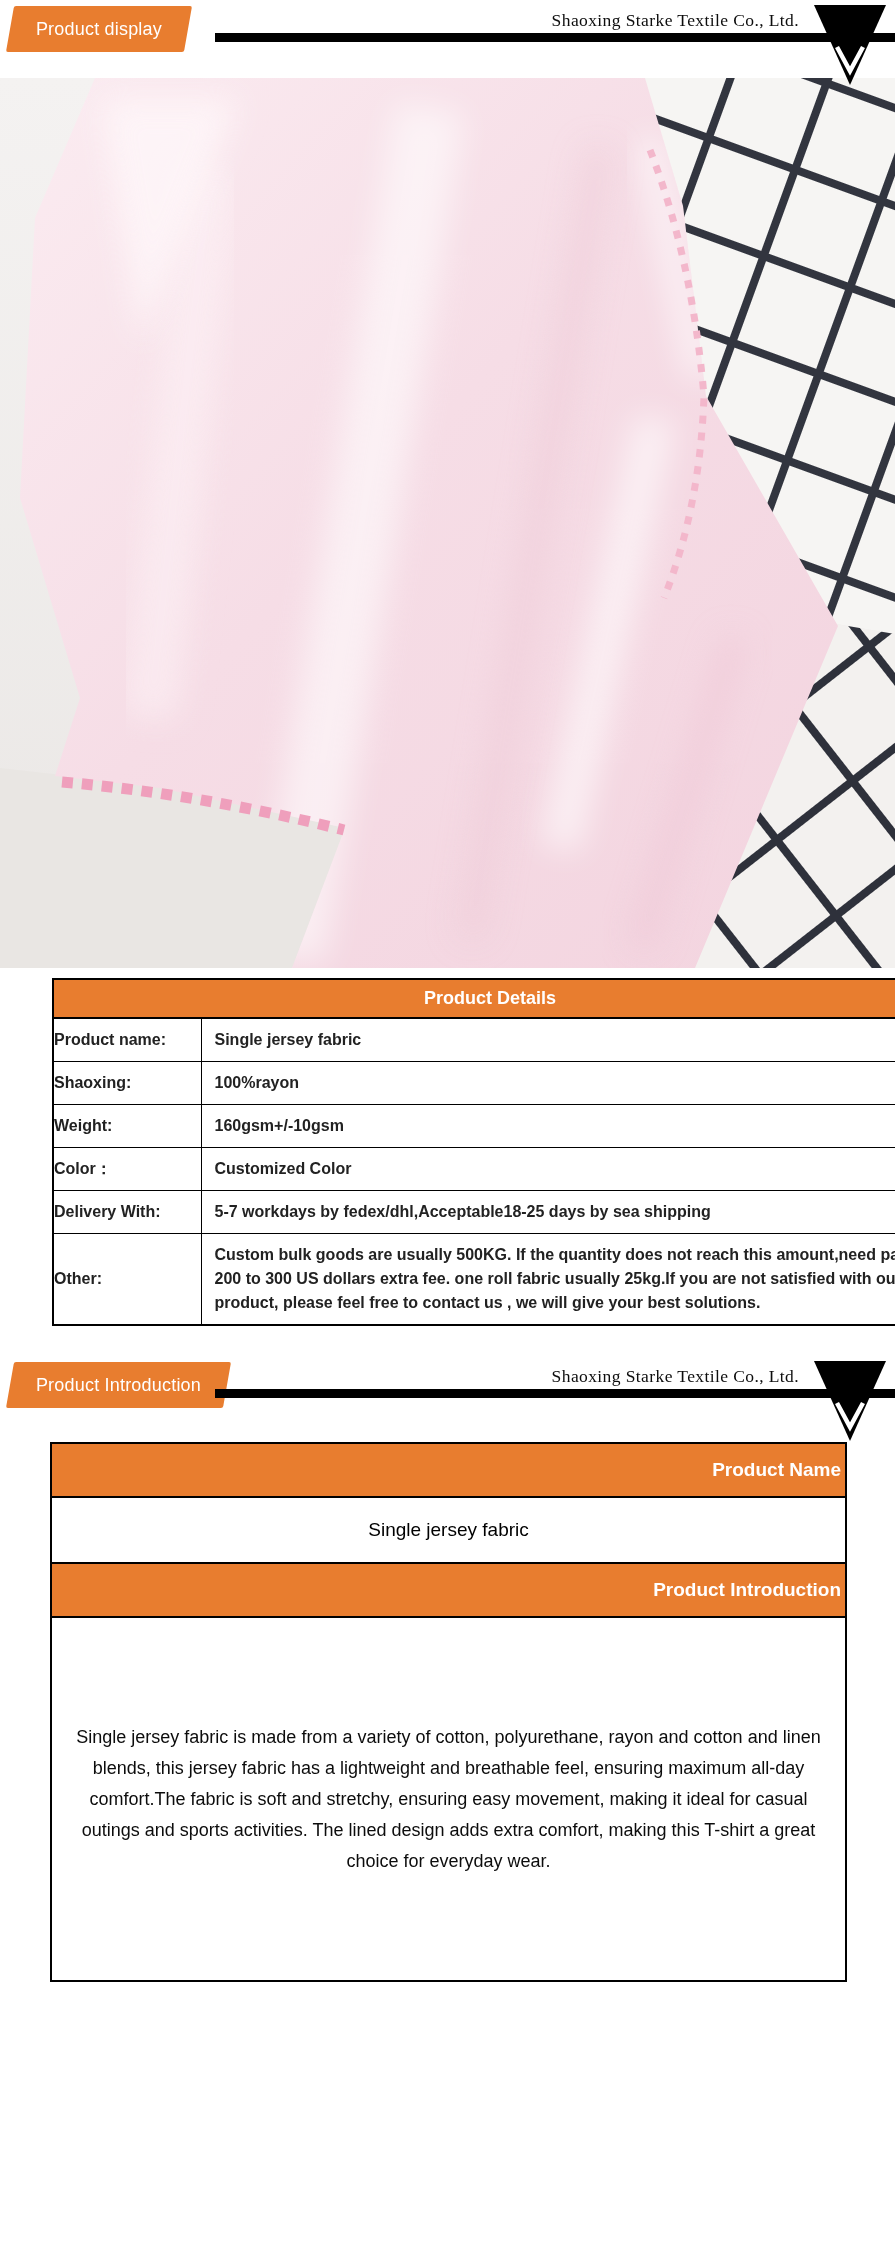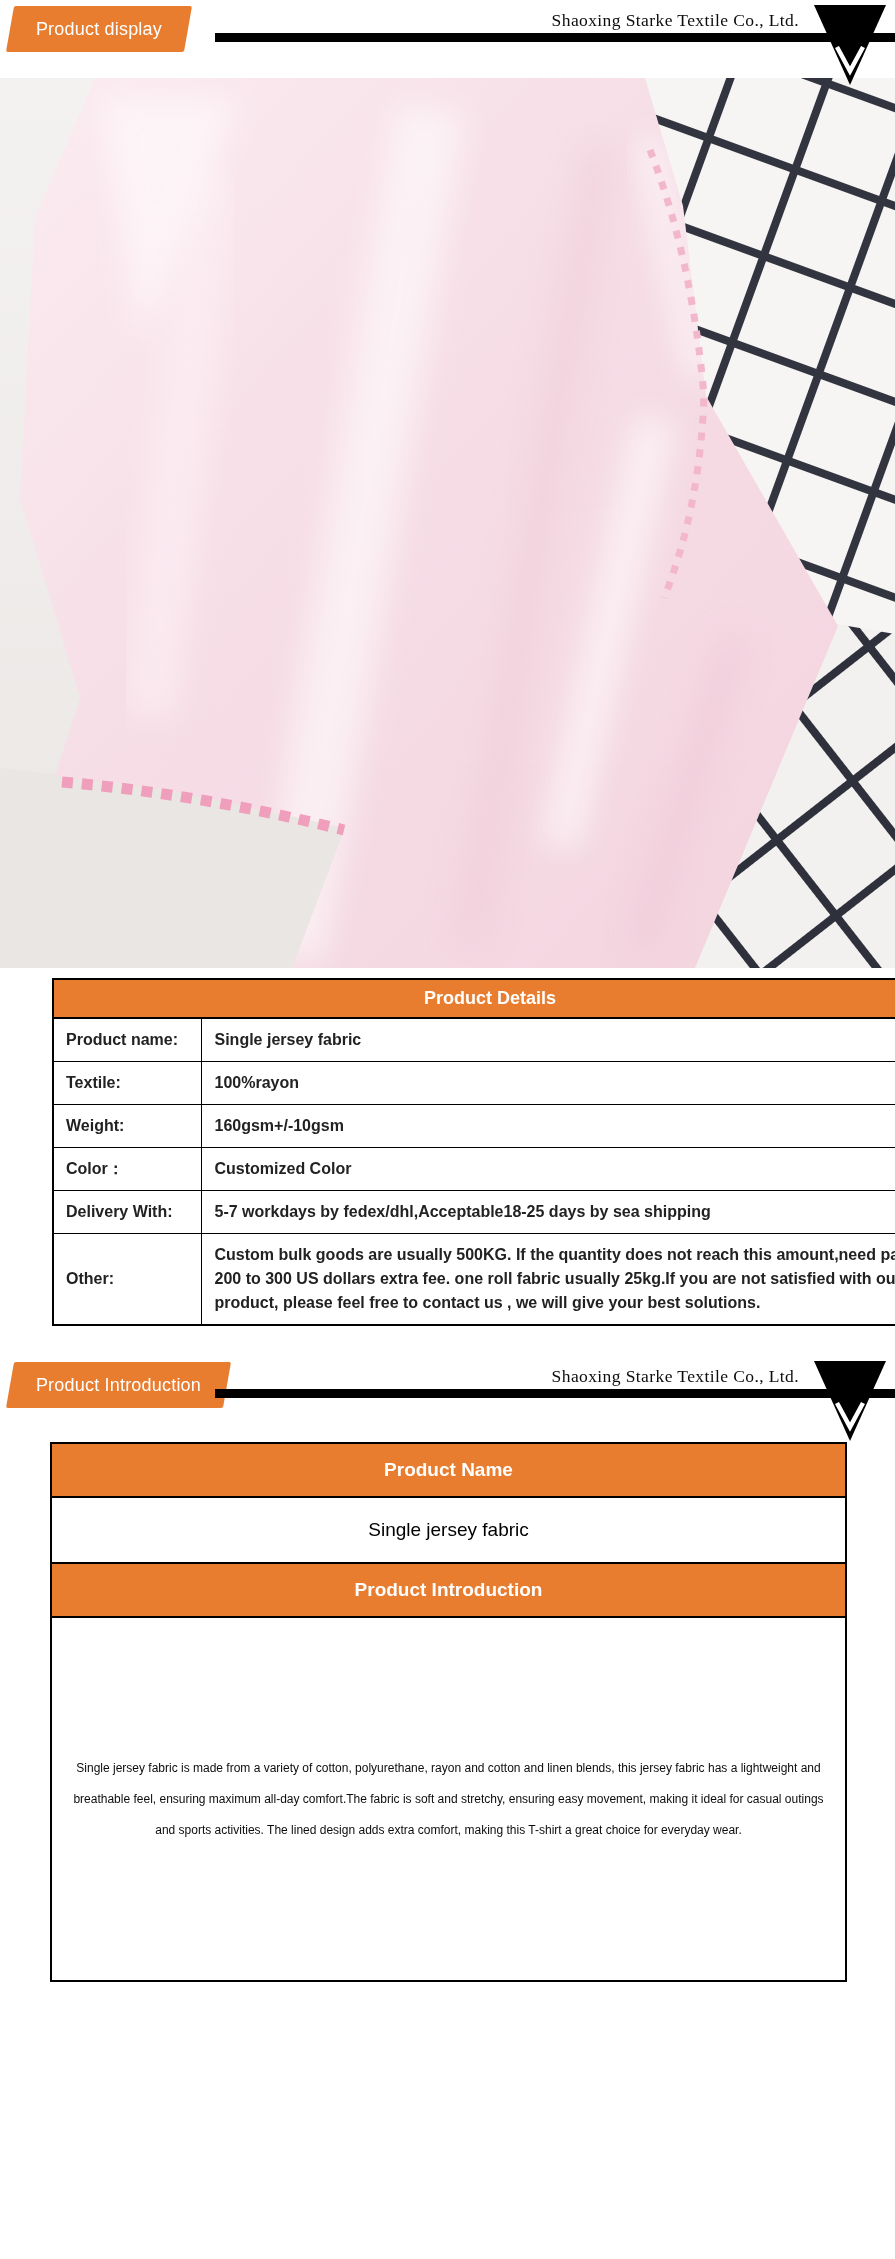--- a/index.html
+++ b/index.html
@@ -58,49 +58,49 @@
     padding: 8px 4px;
     border: 2px solid var(--tbl-border);
     text-align:center;
   }
   table.details td {
     border: 1.5px solid var(--tbl-border);
     font-size:16px; font-weight:bold; color:#222;
     line-height:24px;
     vertical-align: middle;
   }
-  table.details td.lbl { width:148px; padding: 9px 6px 9px 12px; }
+  table.details td.lbl { width:148px; padding: 9px 6px 9px 0; }
   table.details td.val { padding: 9px 10px 9px 13px; }
 
   
   .intro-table {
     margin: 0 0 0 50px;
     width: 797px;
     border: 2px solid var(--tbl-border);
   }
   .intro-table .bar {
     background: var(--accent);
-    color:#fff; font-size:19px; font-weight:bold; text-align:center;
+    color:#fff; font-size:19px; font-weight:bold; text-align:right;
     padding: 15px 4px;
     border-bottom: 2px solid var(--tbl-border);
   }
   .intro-table .name-row {
     background:#fff; color:#000;
     font-size:19px; text-align:center;
     padding: 21px 4px;
     border-bottom: 2px solid var(--tbl-border);
   }
   .intro-table .intro-box {
     background:#fff;
     min-height: 362px;
     display:flex; align-items:center; justify-content:center;
   }
   .intro-table .intro-box p {
     margin:0; padding: 0 18px;
-    font-size:12px; line-height:31px; text-align:center; color:#0c0c0c;
+    font-size:18px; line-height:31px; text-align:center; color:#0c0c0c;
   }
 </style>
 </head>
 <body>
 
 <div class="band">
   <div class="ribbon">
     <span>Product display</span>
   </div>
   <div class="band-rule"></div>
@@ -182,21 +182,21 @@
       <th colspan="2">Product Details</th>
     </tr>
   </thead>
   <tbody>
   <tr>
     <td class="lbl">Product name:</td>
     <td class="val">Single jersey fabric</td>
   </tr>
 
   <tr>
-    <td class="lbl">Textile:</td>
+    <td class="lbl">Shaoxing:</td>
     <td class="val">100%rayon</td>
   </tr>
 
 
   <tr>
     <td class="lbl">Weight:</td>
     <td class="val">160gsm+/-10gsm</td>
   </tr>
 
   <tr>

